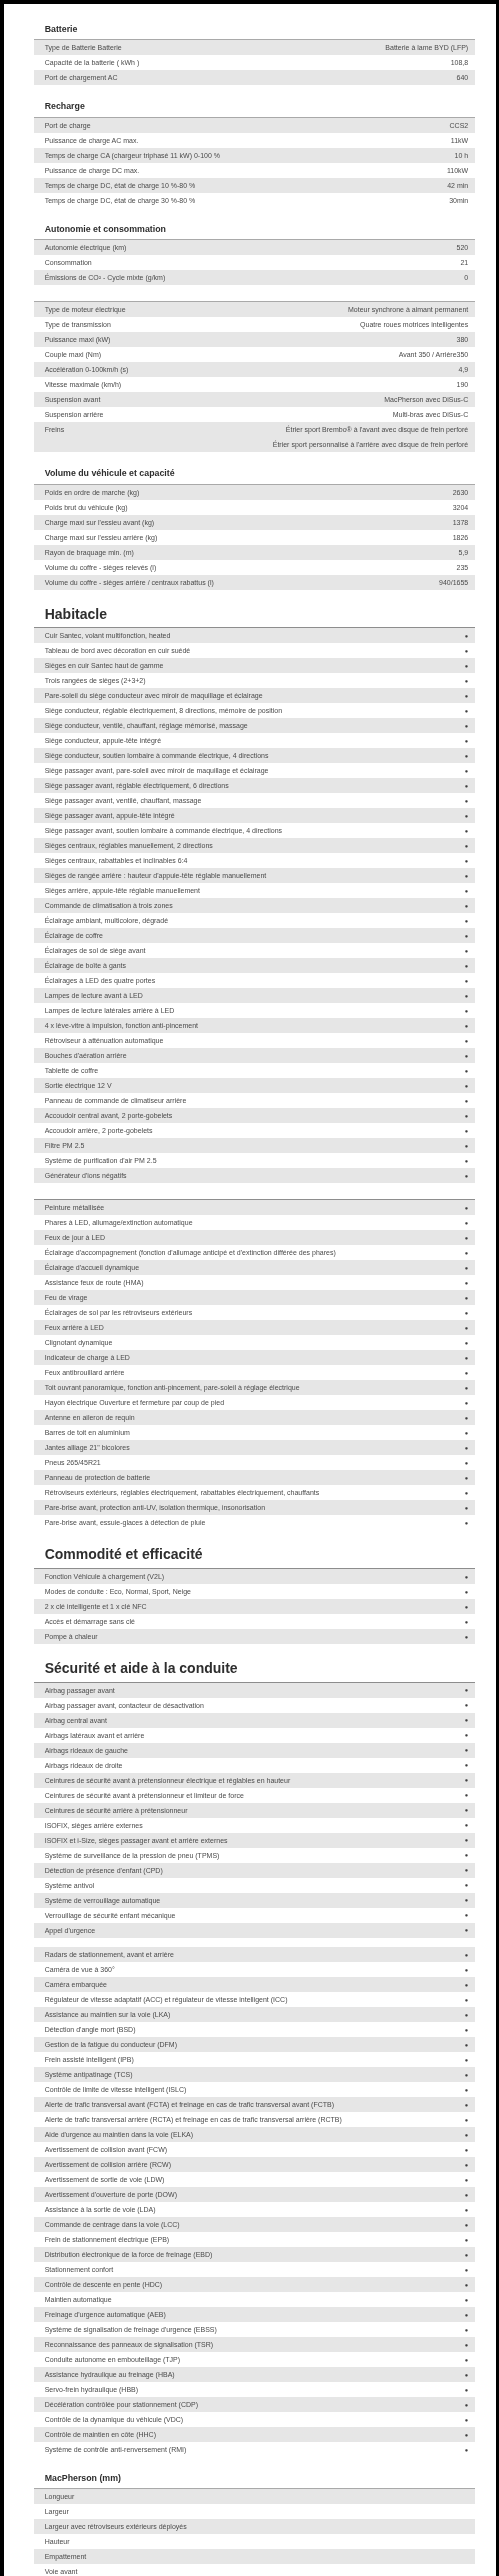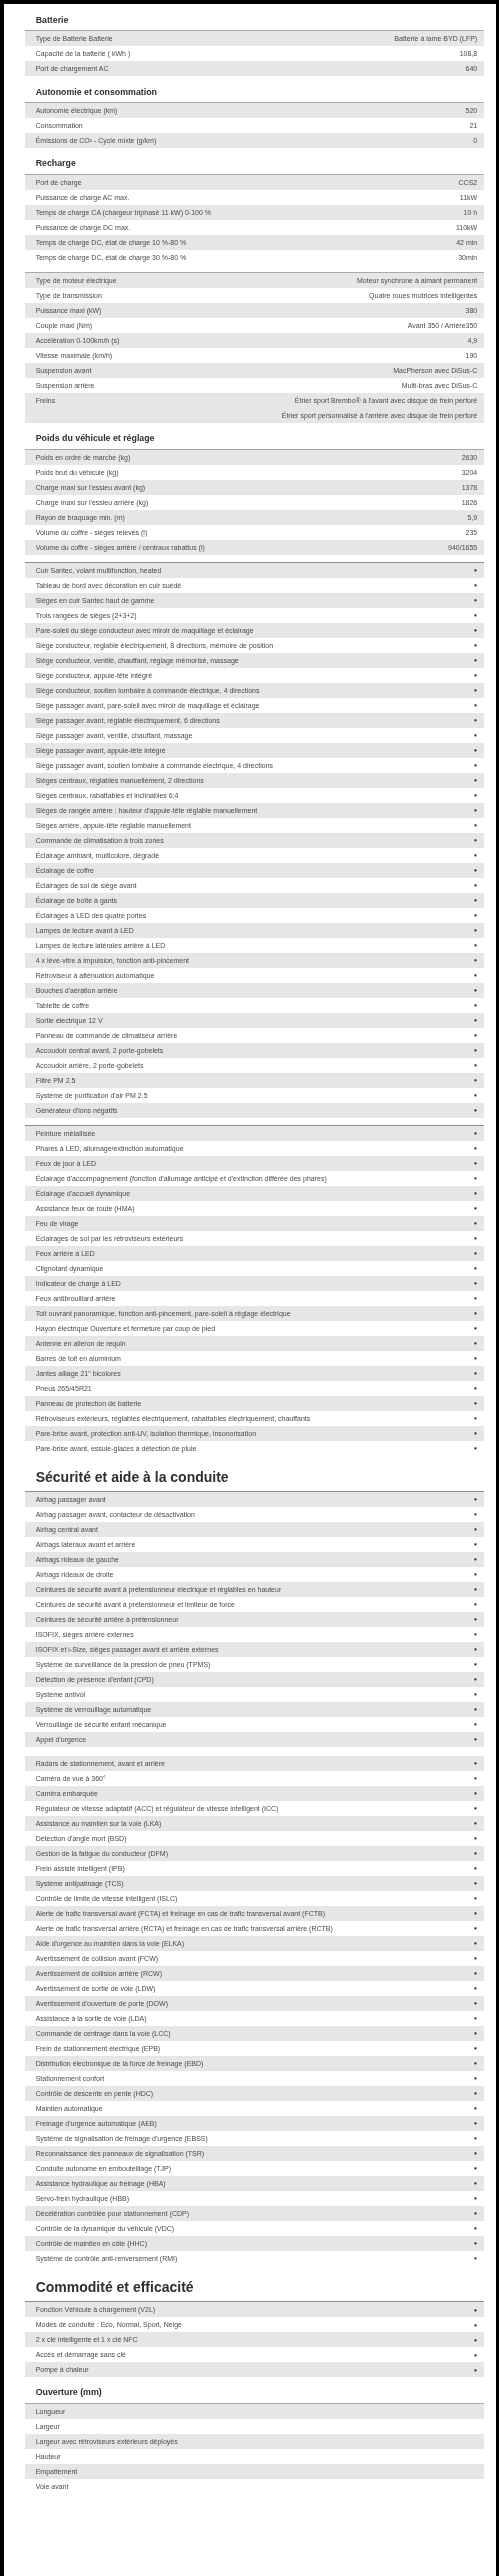--- a/index.html
+++ b/index.html
@@ -2,21 +2,21 @@
 <html lang="fr" style="font-size:8.2px"><head>
 <meta charset="utf-8">
 <style>
   html,body { margin:0; padding:0; background:#fff; }
   body { font-family:"Liberation Sans","DejaVu Sans",sans-serif; }
   .frame {
     width:500px; height:2740px; box-sizing:border-box;
     border:4.1px solid #000; background:#fff; overflow:hidden;
   }
   .content { padding:4.1px 4.6px 0 14.4px; }
-  section { margin:7px; }
+  section { margin:16px; }
   h2 { margin:0; color:#2e2e2e; padding-left:10.3px; font-weight:bold; letter-spacing:0; }
   h2.small { font-size:8.8px; line-height:11.3px; margin-top:10.3px; margin-bottom:4.1px; }
   h2.large { font-size:14px; line-height:16.5px; margin-top:13.4px; margin-bottom:5.2px; }
   section:first-child h2.small { margin-top:3.1px; }
   .sec-small .rows { border-top:0.5px solid #a9a9a9; }
   .sec-large .rows { border-top:1px solid #8d8d8d; }
   .row {
     display:flex; justify-content:space-between; align-items:center;
     min-height:15px; padding:0 7.2px 0 10.3px;
     font-size:7px; color:#4a4a4a; box-sizing:border-box;
@@ -47,62 +47,62 @@
     <span class="label">Capacité de la batterie ( kWh )</span>
     <span class="value">108,8</span>
   </div>
             <div class="row gray">
     <span class="label">Port de chargement AC</span>
     <span class="value">640</span>
   </div>
           </div>
   </section>
         <section class="sec-small">
+    <h2 class="small">Recharge</h2>
+    <div class="rows">
+            <div class="row gray">
+    <span class="label">Port de charge</span>
+    <span class="value">CCS2</span>
+  </div>
+            <div class="row">
+    <span class="label">Puissance de charge AC max.</span>
+    <span class="value">11kW</span>
+  </div>
+            <div class="row gray">
+    <span class="label">Temps de charge CA (chargeur triphasé 11 kW) 0-100 %</span>
+    <span class="value">10 h</span>
+  </div>
+            <div class="row">
+    <span class="label">Puissance de charge DC max.</span>
+    <span class="value">110kW</span>
+  </div>
+            <div class="row gray">
+    <span class="label">Temps de charge DC, état de charge 10 %-80 %</span>
+    <span class="value">42 min</span>
+  </div>
+            <div class="row">
+    <span class="label">Temps de charge DC, état de charge 30 %-80 %</span>
+    <span class="value">30min</span>
+  </div>
+          </div>
+  </section>
+        <section class="sec-small">
     <h2 class="small">Autonomie et consommation</h2>
     <div class="rows">
             <div class="row gray">
     <span class="label">Autonomie électrique (km)</span>
     <span class="value">520</span>
   </div>
             <div class="row">
     <span class="label">Consommation</span>
     <span class="value">21</span>
   </div>
             <div class="row gray">
     <span class="label">Émissions de CO² - Cycle mixte (g/km)</span>
     <span class="value">0</span>
-  </div>
-          </div>
-  </section>
-        <section class="sec-small">
-    <h2 class="small">Recharge</h2>
-    <div class="rows">
-            <div class="row gray">
-    <span class="label">Port de charge</span>
-    <span class="value">CCS2</span>
-  </div>
-            <div class="row">
-    <span class="label">Puissance de charge AC max.</span>
-    <span class="value">11kW</span>
-  </div>
-            <div class="row gray">
-    <span class="label">Temps de charge CA (chargeur triphasé 11 kW) 0-100 %</span>
-    <span class="value">10 h</span>
-  </div>
-            <div class="row">
-    <span class="label">Puissance de charge DC max.</span>
-    <span class="value">110kW</span>
-  </div>
-            <div class="row gray">
-    <span class="label">Temps de charge DC, état de charge 10 %-80 %</span>
-    <span class="value">42 min</span>
-  </div>
-            <div class="row">
-    <span class="label">Temps de charge DC, état de charge 30 %-80 %</span>
-    <span class="value">30min</span>
   </div>
           </div>
   </section>
         <section class="sec-small">
     <div class="rows">
             <div class="row gray">
     <span class="label">Type de moteur électrique</span>
     <span class="value">Moteur synchrone à aimant permanent</span>
   </div>
             <div class="row">
@@ -136,21 +136,21 @@
             <div class="row gray tall">
     <span class="label">Freins</span>
     <span class="value">
                 <div>Étrier sport Brembo® à l'avant avec disque de frein perforé</div>
                 <div>Étrier sport personnalisé à l'arrière avec disque de frein perforé</div>
               </span>
   </div>
           </div>
   </section>
         <section class="sec-small">
-    <h2 class="small">Poids du véhicule et réglage</h2>
+    <h2 class="small">Volume du véhicule et capacité</h2>
     <div class="rows">
             <div class="row gray">
     <span class="label">Poids en ordre de marche (kg)</span>
     <span class="value">2630</span>
   </div>
             <div class="row">
     <span class="label">Poids brut du véhicule (kg)</span>
     <span class="value">3204</span>
   </div>
             <div class="row gray">
@@ -169,20 +169,21 @@
     <span class="label">Volume du coffre - sièges relevés (l)</span>
     <span class="value">235</span>
   </div>
             <div class="row gray">
     <span class="label">Volume du coffre - sièges arrière / centraux rabattus (l)</span>
     <span class="value">940/1655</span>
   </div>
           </div>
   </section>
         <section class="sec-large">
+    <h2 class="large">Habitacle</h2>
     <div class="rows">
             <div class="row gray">
     <span class="label">Cuir Santec, volant multifonction, heated</span>
     <span class="value bullet">●</span>
   </div>
             <div class="row">
     <span class="label">Tableau de bord avec décoration en cuir suédé</span>
     <span class="value bullet">●</span>
   </div>
             <div class="row gray">
@@ -408,20 +409,45 @@
             <div class="row">
     <span class="label">Rétroviseurs extérieurs, réglables électriquement, rabattables électriquement, chauffants</span>
     <span class="value bullet">●</span>
   </div>
             <div class="row gray">
     <span class="label">Pare-brise avant, protection anti-UV, isolation thermique, insonorisation</span>
     <span class="value bullet">●</span>
   </div>
             <div class="row">
     <span class="label">Pare-brise avant, essuie-glaces à détection de pluie</span>
+    <span class="value bullet">●</span>
+  </div>
+          </div>
+  </section>
+        <section class="sec-large">
+    <h2 class="large">Commodité et efficacité</h2>
+    <div class="rows">
+            <div class="row gray">
+    <span class="label">Fonction Véhicule à chargement (V2L)</span>
+    <span class="value bullet">●</span>
+  </div>
+            <div class="row">
+    <span class="label">Modes de conduite : Eco, Normal, Sport, Neige</span>
+    <span class="value bullet">●</span>
+  </div>
+            <div class="row gray">
+    <span class="label">2 x clé intelligente et 1 x clé NFC</span>
+    <span class="value bullet">●</span>
+  </div>
+            <div class="row">
+    <span class="label">Accès et démarrage sans clé</span>
+    <span class="value bullet">●</span>
+  </div>
+            <div class="row gray">
+    <span class="label">Pompe à chaleur</span>
     <span class="value bullet">●</span>
   </div>
           </div>
   </section>
         <section class="sec-large">
     <h2 class="large">Sécurité et aide à la conduite</h2>
     <div class="rows">
             <div class="row gray">
     <span class="label">Airbag passager avant</span>
     <span class="value bullet">●</span>
@@ -622,47 +648,22 @@
             <div class="row gray">
     <span class="label">Contrôle de maintien en côte (HHC)</span>
     <span class="value bullet">●</span>
   </div>
             <div class="row">
     <span class="label">Système de contrôle anti-renversement (RMI)</span>
     <span class="value bullet">●</span>
   </div>
           </div>
   </section>
-        <section class="sec-large">
-    <h2 class="large">Commodité et efficacité</h2>
-    <div class="rows">
-            <div class="row gray">
-    <span class="label">Fonction Véhicule à chargement (V2L)</span>
-    <span class="value bullet">●</span>
-  </div>
-            <div class="row">
-    <span class="label">Modes de conduite : Eco, Normal, Sport, Neige</span>
-    <span class="value bullet">●</span>
-  </div>
-            <div class="row gray">
-    <span class="label">2 x clé intelligente et 1 x clé NFC</span>
-    <span class="value bullet">●</span>
-  </div>
-            <div class="row">
-    <span class="label">Accès et démarrage sans clé</span>
-    <span class="value bullet">●</span>
-  </div>
-            <div class="row gray">
-    <span class="label">Pompe à chaleur</span>
-    <span class="value bullet">●</span>
-  </div>
-          </div>
-  </section>
         <section class="sec-small">
-    <h2 class="small">Ouverture (mm)</h2>
+    <h2 class="small">MacPherson (mm)</h2>
     <div class="rows">
             <div class="row gray">
     <span class="label">Longueur</span>
     <span class="value"></span>
   </div>
             <div class="row">
     <span class="label">Largeur</span>
     <span class="value"></span>
   </div>
             <div class="row gray">

